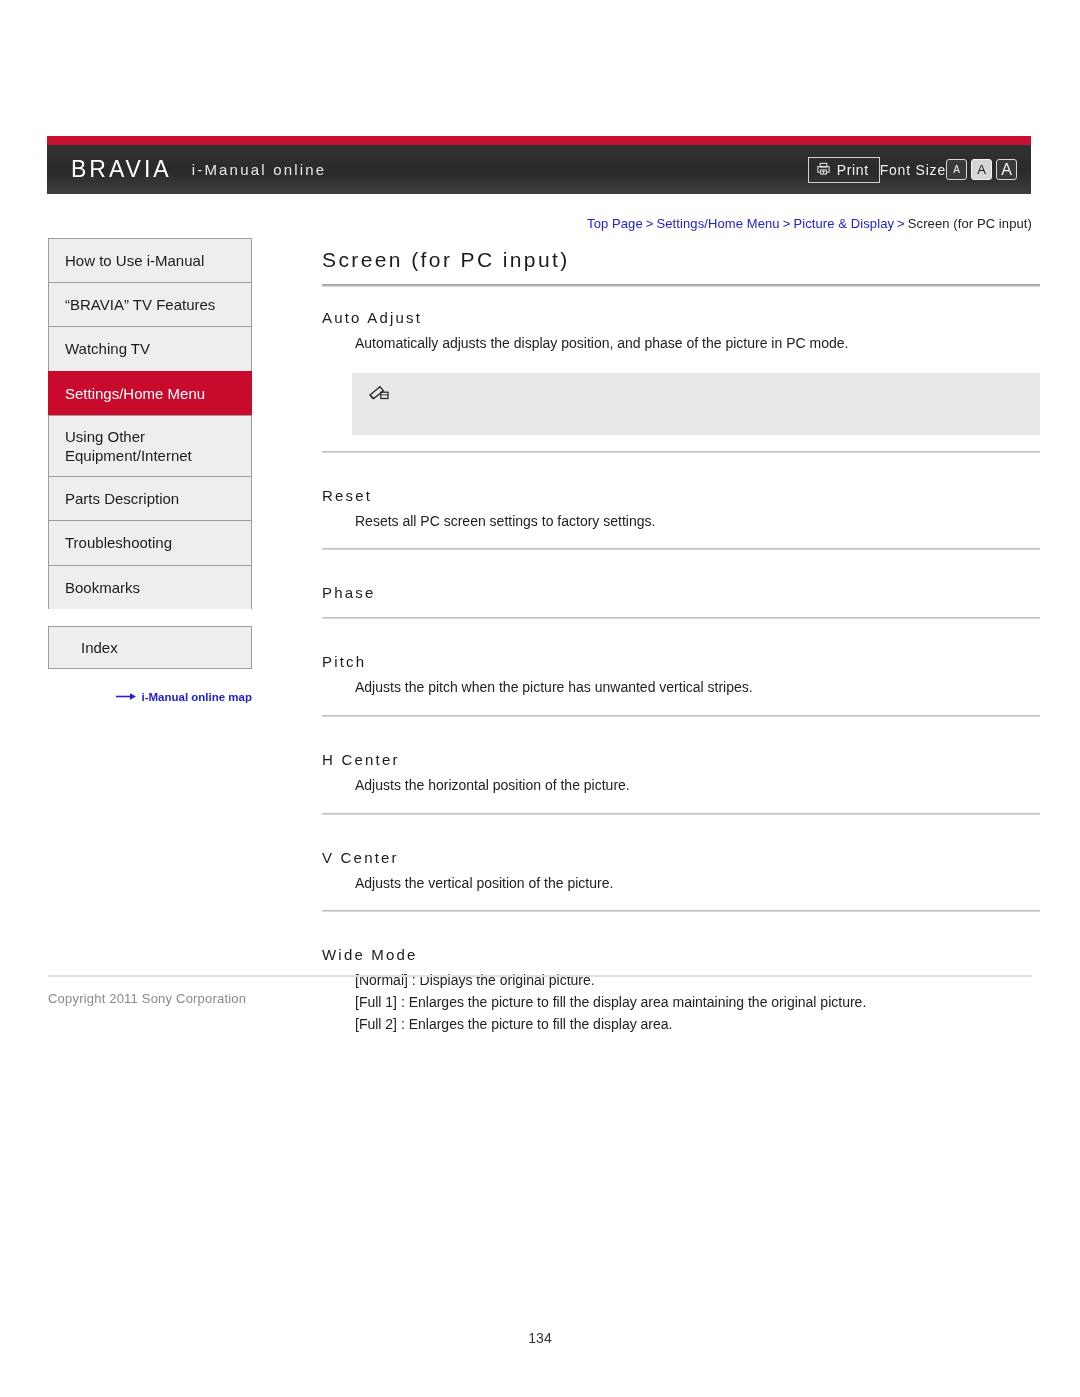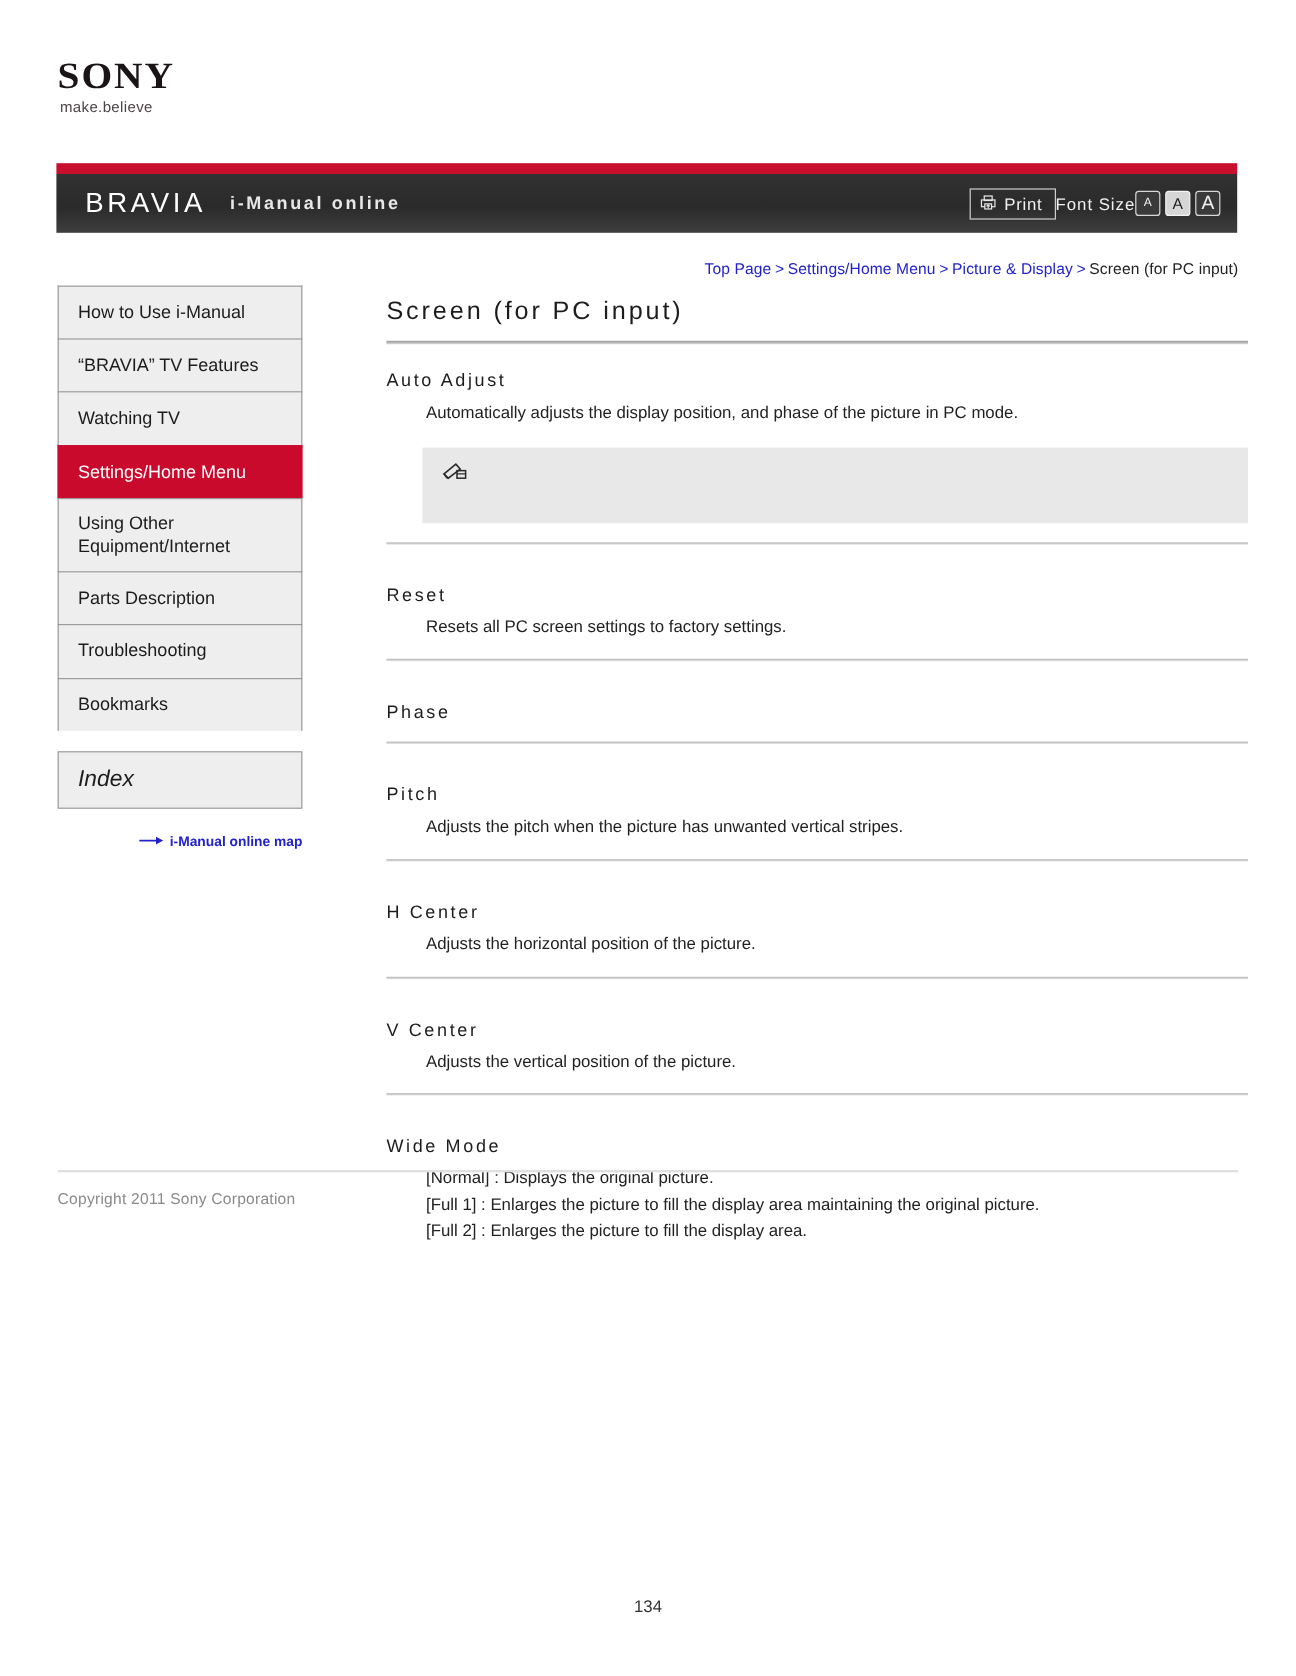--- a/index.html
+++ b/index.html
@@ -64,21 +64,21 @@
     color: #ffffff;
     font-size: 23px;
     letter-spacing: 3px;
     font-weight: 400;
   }
   .brand-sub {
     margin-left: 20px;
     color: #e8e8e8;
     font-size: 15px;
     letter-spacing: 2.2px;
-    font-weight: bold;
+    font-weight: normal;
   }
   .header-tools {
     margin-left: auto;
     margin-right: 14px;
     display: flex;
     align-items: center;
   }
   .print-btn {
     display: flex;
     align-items: center;
@@ -155,25 +155,24 @@
     background: #ca0a2d;
     color: #ffffff;
     border-color: #ca0a2d;
   }
   .nav-item.two-line { padding-top: 11px; padding-bottom: 11px; }
 
   .nav-index {
     margin-top: 17px;
     background: #eeeeee;
     border: 1px solid #9c9c9c;
-    padding: 12px 0 12px 16px;
-    font-size: 19px;
-    color: #1c1c1c;
-    cursor: pointer;
-    font-style: italic;
+    padding: 12px 0 12px 32px;
+    font-size: 15px;
+    color: #1c1c1c;
+    cursor: pointer;
   }
   .map-link {
     margin-top: 22px;
     display: flex;
     align-items: center;
     justify-content: flex-end;
     gap: 5px;
     font-size: 11.5px;
     font-weight: bold;
     color: #2222cc;
@@ -281,24 +280,20 @@
     text-align: center;
     font-size: 14px;
     color: #333333;
   }
 </style>
 </head>
 <body>
 
 <div class="page">
 
-  <div class="logo-wrap">
-    <div class="sony-word">SONY</div>
-    <div class="sony-tag">make.believe</div>
-  </div>
 
   <div class="header">
     <div class="header-redline"></div>
     <div class="header-bar">
       <span class="brand">BRAVIA</span>
       <span class="brand-sub">i-Manual online</span>
 
       <div class="header-tools">
         <div class="print-btn">
           <span class="printer-ico">

